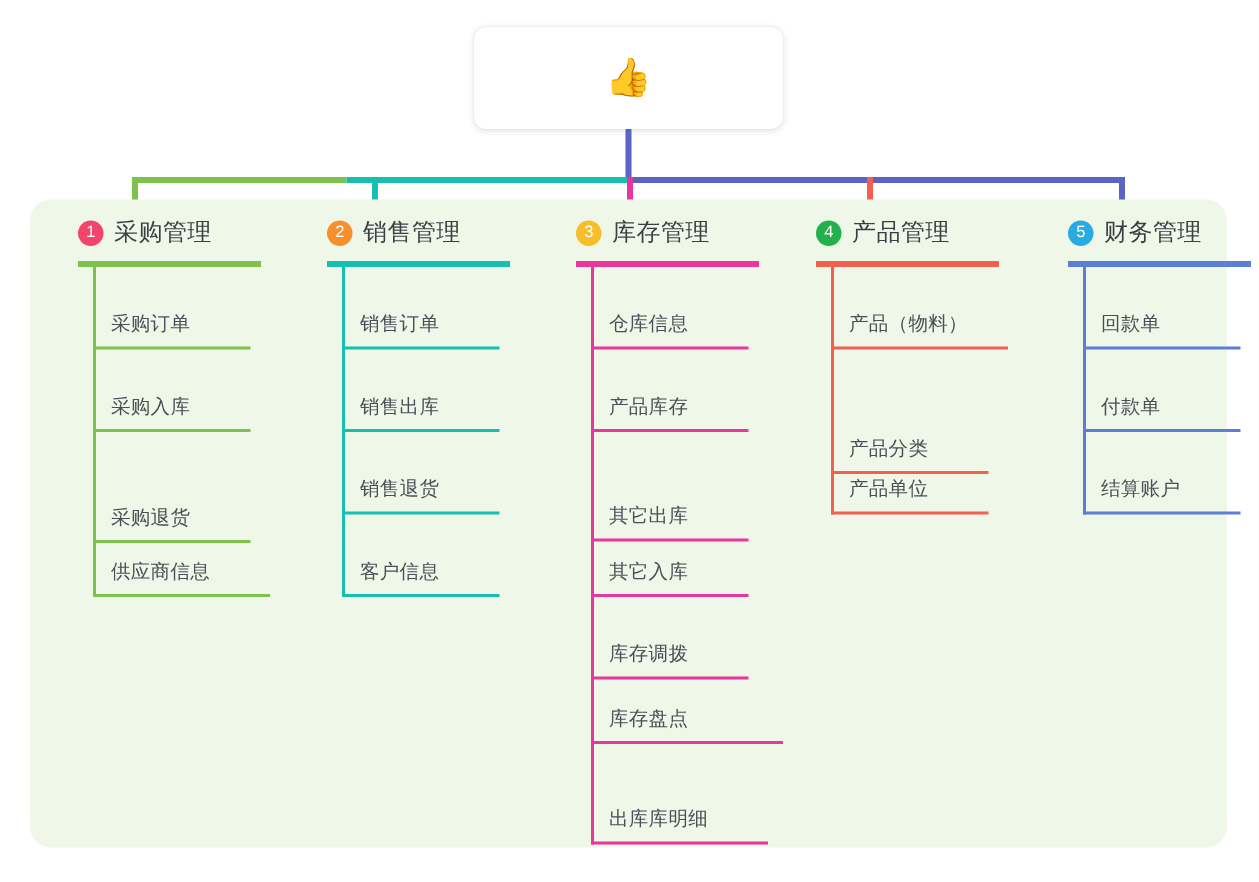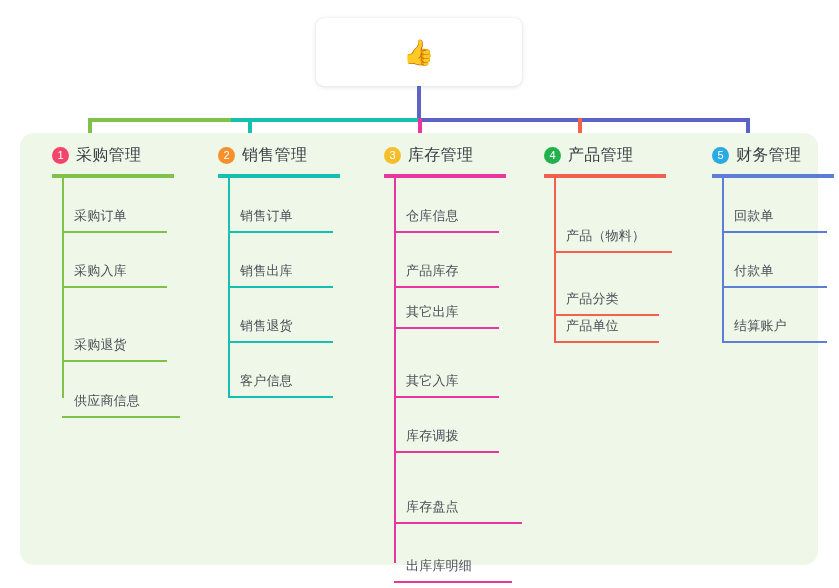--- a/index.html
+++ b/index.html
@@ -155,21 +155,21 @@
     white-space: nowrap;
     letter-spacing: 0.2px;
   }
   .item-line {
     position: absolute;
     left: 0;
     bottom: 0;
     height: 2px;
     width: 100%;
   }
-  .item-wide { width: 118px; margin-top: 20px; }
+  .item-wide { width: 118px; }
 </style>
 </head>
 <body>
 
 <div id="root-card">
   <span class="root-emoji">👍</span>
 </div>
 <div class="root-stem"></div>
 
 <div class="bus bus-green"></div>
@@ -239,33 +239,33 @@
       <div class="col-underline" style="background: rgb(232, 54, 156);"></div>
       <div class="spine" style="background: rgb(232, 54, 156); height: 385px;"></div>
       <div class="item" style="top: 45px;">
         <span class="item-label">仓库信息</span>
         <div class="item-line" style="background: rgb(232, 54, 156);"></div>
       </div>
       <div class="item" style="top: 100px;">
         <span class="item-label">产品库存</span>
         <div class="item-line" style="background: rgb(232, 54, 156);"></div>
       </div>
-      <div class="item" style="top: 141px; text-align: center;">
+      <div class="item" style="top: 173px; text-align: center;">
         <span class="item-label">其它出库</span>
         <div class="item-line" style="background: rgb(232, 54, 156);"></div>
       </div>
       <div class="item" style="top: 210px;">
         <span class="item-label">其它入库</span>
         <div class="item-line" style="background: rgb(232, 54, 156);"></div>
       </div>
       <div class="item" style="top: 265px;">
         <span class="item-label">库存调拨</span>
         <div class="item-line" style="background: rgb(232, 54, 156);"></div>
       </div>
-      <div class="item" style="top: 336px; padding-left: 23px;">
+      <div class="item" style="top: 308px; padding-left: 23px;">
         <span class="item-label">库存盘点</span>
         <div class="item-line" style="background: rgb(232, 54, 156);"></div>
       </div>
       <div class="item item-wide" style="top: 375px;">
         <span class="item-label">出库库明细</span>
         <div class="item-line" style="background: rgb(232, 54, 156);"></div>
       </div>
     </div>
     <div class="column" style="left: 508px;">
       <div class="col-header">

